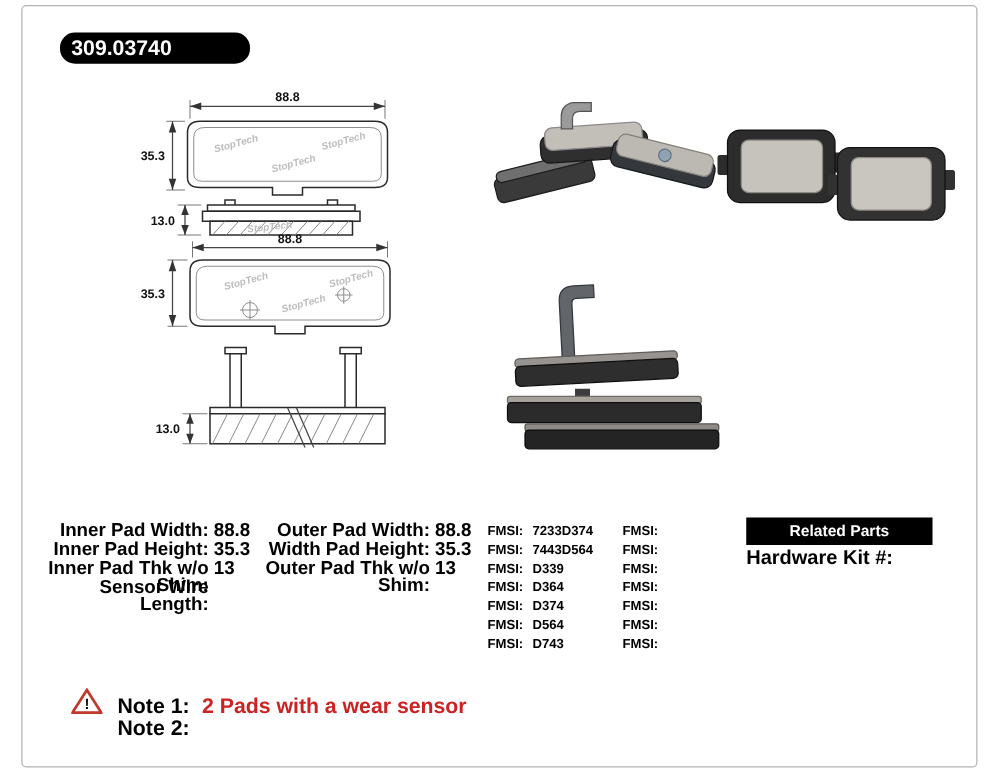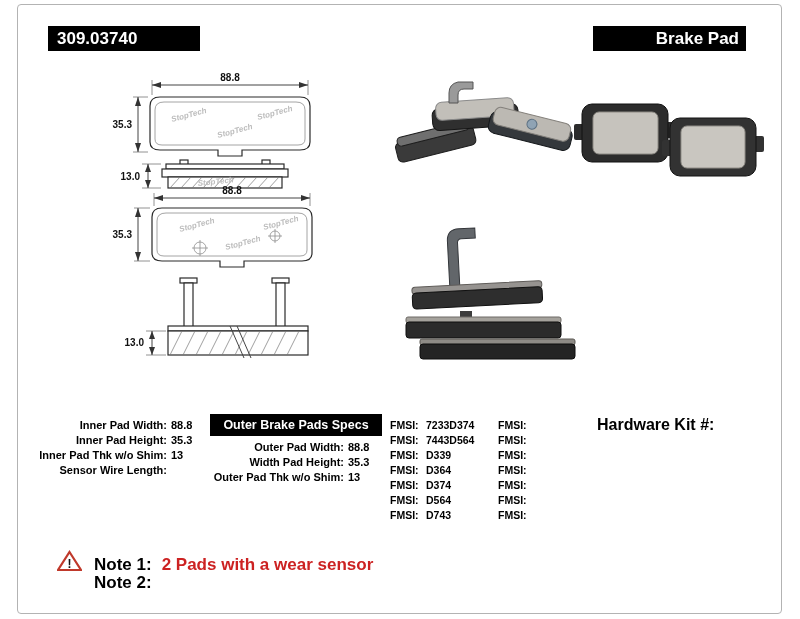--- a/index.html
+++ b/index.html
@@ -2,36 +2,36 @@
 <html><head>
 <meta charset="utf-8">
 <style>
   * { margin:0; padding:0; box-sizing:border-box; }
   html,body { background:#ffffff; }
   body { width:800px; height:619px; font-family:"Liberation Sans", sans-serif; }
   .page { position:relative; width:800px; height:619px; background:#fff; overflow:hidden; }
   .page-border { position:absolute; left:17px; top:4px; width:765px; height:610px; border:1px solid #b3b3b3; border-radius:4px; }
 
   .bar { position:absolute; background:#000; color:#fff; font-weight:bold; font-size:17px; height:25px; line-height:25px; }
-  .bar.part { left:48px; top:26px; width:152px; padding-left:9px; }
+  .bar.part { left:48px; top:26px; width:152px; padding-left:9px;border-radius:12px; }
   .bar.type { left:593px; top:26px; width:153px; text-align:right; padding-right:7px; }
 
   .drawings-svg { position:absolute; left:30px; top:60px; }
   .outline { stroke:#2a2a2a; stroke-width:1.2; fill:#ffffff; }
   .innerline { stroke:#8d8d8d; stroke-width:0.8; fill:none; }
   .dimline { stroke:#444; stroke-width:1; }
   .extline { stroke:#777; stroke-width:0.8; }
   .arrow { fill:#333; stroke:none; }
   .hatch { stroke:#777; stroke-width:0.7; fill:none; }
   .dimtext { font-family:"Liberation Sans",sans-serif; font-size:10px; font-weight:bold; fill:#111; }
   .wm { font-family:"Liberation Sans",sans-serif; font-size:8px; font-style:italic; font-weight:bold; fill:#bdbdbd; }
 
   .spec-col { position:absolute; top:414px; }
   .spec-header { background:#000; color:#fff; font-weight:bold; font-size:12.5px; text-align:center; height:22px; line-height:22px; }
-  .spec-row { display:flex; height:14px; line-height:14px; font-size:11px; font-weight:bold; margin-top:1px; color:#000; }
+  .spec-row { display:flex; height:14px; line-height:14px; font-size:15px; font-weight:bold; margin-top:1px; color:#000; }
   .spec-row.first { margin-top:4px; }
   .spec-row .lbl { flex:1; text-align:right; }
   .spec-row .val { width:38px; text-align:left; padding-left:4px; }
 
   .fmsi-row { display:grid; grid-template-columns:36px 72px 40px auto; height:14px; line-height:14px; font-size:10.5px; font-weight:bold; margin-top:1px; color:#000; }
   .fmsi-row.first { margin-top:4px; }
   .rel-row { font-size:16px; font-weight:bold; margin-top:4px; height:14px; line-height:14px; color:#000; }
   .rel-row .val { padding-left:4px; }
 
   .warn-tri { position:absolute; left:57px; top:550px; }
@@ -40,21 +40,20 @@
   .note2 { left:94px; top:573px; }
   .note-red { color:#cc2222; margin-left:10px; }
 </style>
 </head>
 <body>
 
 <div class="page">
   <div class="page-border"></div>
 
   <div class="bar part">309.03740</div>
-  <div class="bar type">Brake Pad</div>
 
   <svg class="drawings-svg" width="740" height="350" viewBox="0 0 740 350">
 
     <g>
       <path class="outline" d="M130,37 L270,37 Q280,37 280,46 L280,82 Q280,90 270,90 L212,90 L212,96 L188,96 L188,90 L130,90 Q120,90 120,82 L120,46 Q120,37 130,37 Z"></path>
       <path class="innerline" d="M134,42 L266,42 Q275,42 275,50 L275,79 Q275,85 268,85 L132,85 Q125,85 125,79 L125,50 Q125,42 134,42 Z"></path>
       <text class="wm" x="142" y="62" transform="rotate(-15 142 62)">StopTech</text>
       <text class="wm" x="188" y="78" transform="rotate(-15 188 78)">StopTech</text>
       <text class="wm" x="228" y="60" transform="rotate(-15 228 60)">StopTech</text>
     </g>
@@ -196,21 +195,20 @@
       <span class="lbl">Inner Pad Thk w/o Shim:</span>
       <span class="val">13</span>
     </div>
     <div class="spec-row">
       <span class="lbl">Sensor Wire Length:</span>
       <span class="val"></span>
     </div>
   </div>
 
   <div class="spec-col" style="left:210px; width:172px;">
-    <div class="spec-header">Outer Brake Pads Specs</div>
     <div class="spec-row first">
       <span class="lbl">Outer Pad Width:</span>
       <span class="val">88.8</span>
     </div>
     <div class="spec-row">
       <span class="lbl">Width Pad Height:</span>
       <span class="val">35.3</span>
     </div>
     <div class="spec-row">
       <span class="lbl">Outer Pad Thk w/o Shim:</span>
@@ -257,20 +255,21 @@
     </div>
     <div class="fmsi-row">
       <span>FMSI:</span>
       <span>D743</span>
       <span>FMSI:</span>
       <span></span>
     </div>
   </div>
 
   <div class="spec-col" style="left:597px; width:149px;">
+    <div class="spec-header">Related Parts</div>
     <div class="rel-row">
       <span>Hardware Kit #:</span><span class="val"></span>
     </div>
   </div>
 
   <svg class="warn-tri" width="25" height="22" viewBox="0 0 25 22">
     <polygon points="12.5,2 24,20 1,20" fill="#ffffff" stroke="#c0392b" stroke-width="2.2"></polygon>
     <text x="12.5" y="17.5" text-anchor="middle" style="font-family:'Liberation Sans',sans-serif; font-size:12px; font-weight:bold; fill:#111;">!</text>
   </svg>
   <div class="note-line note1">

